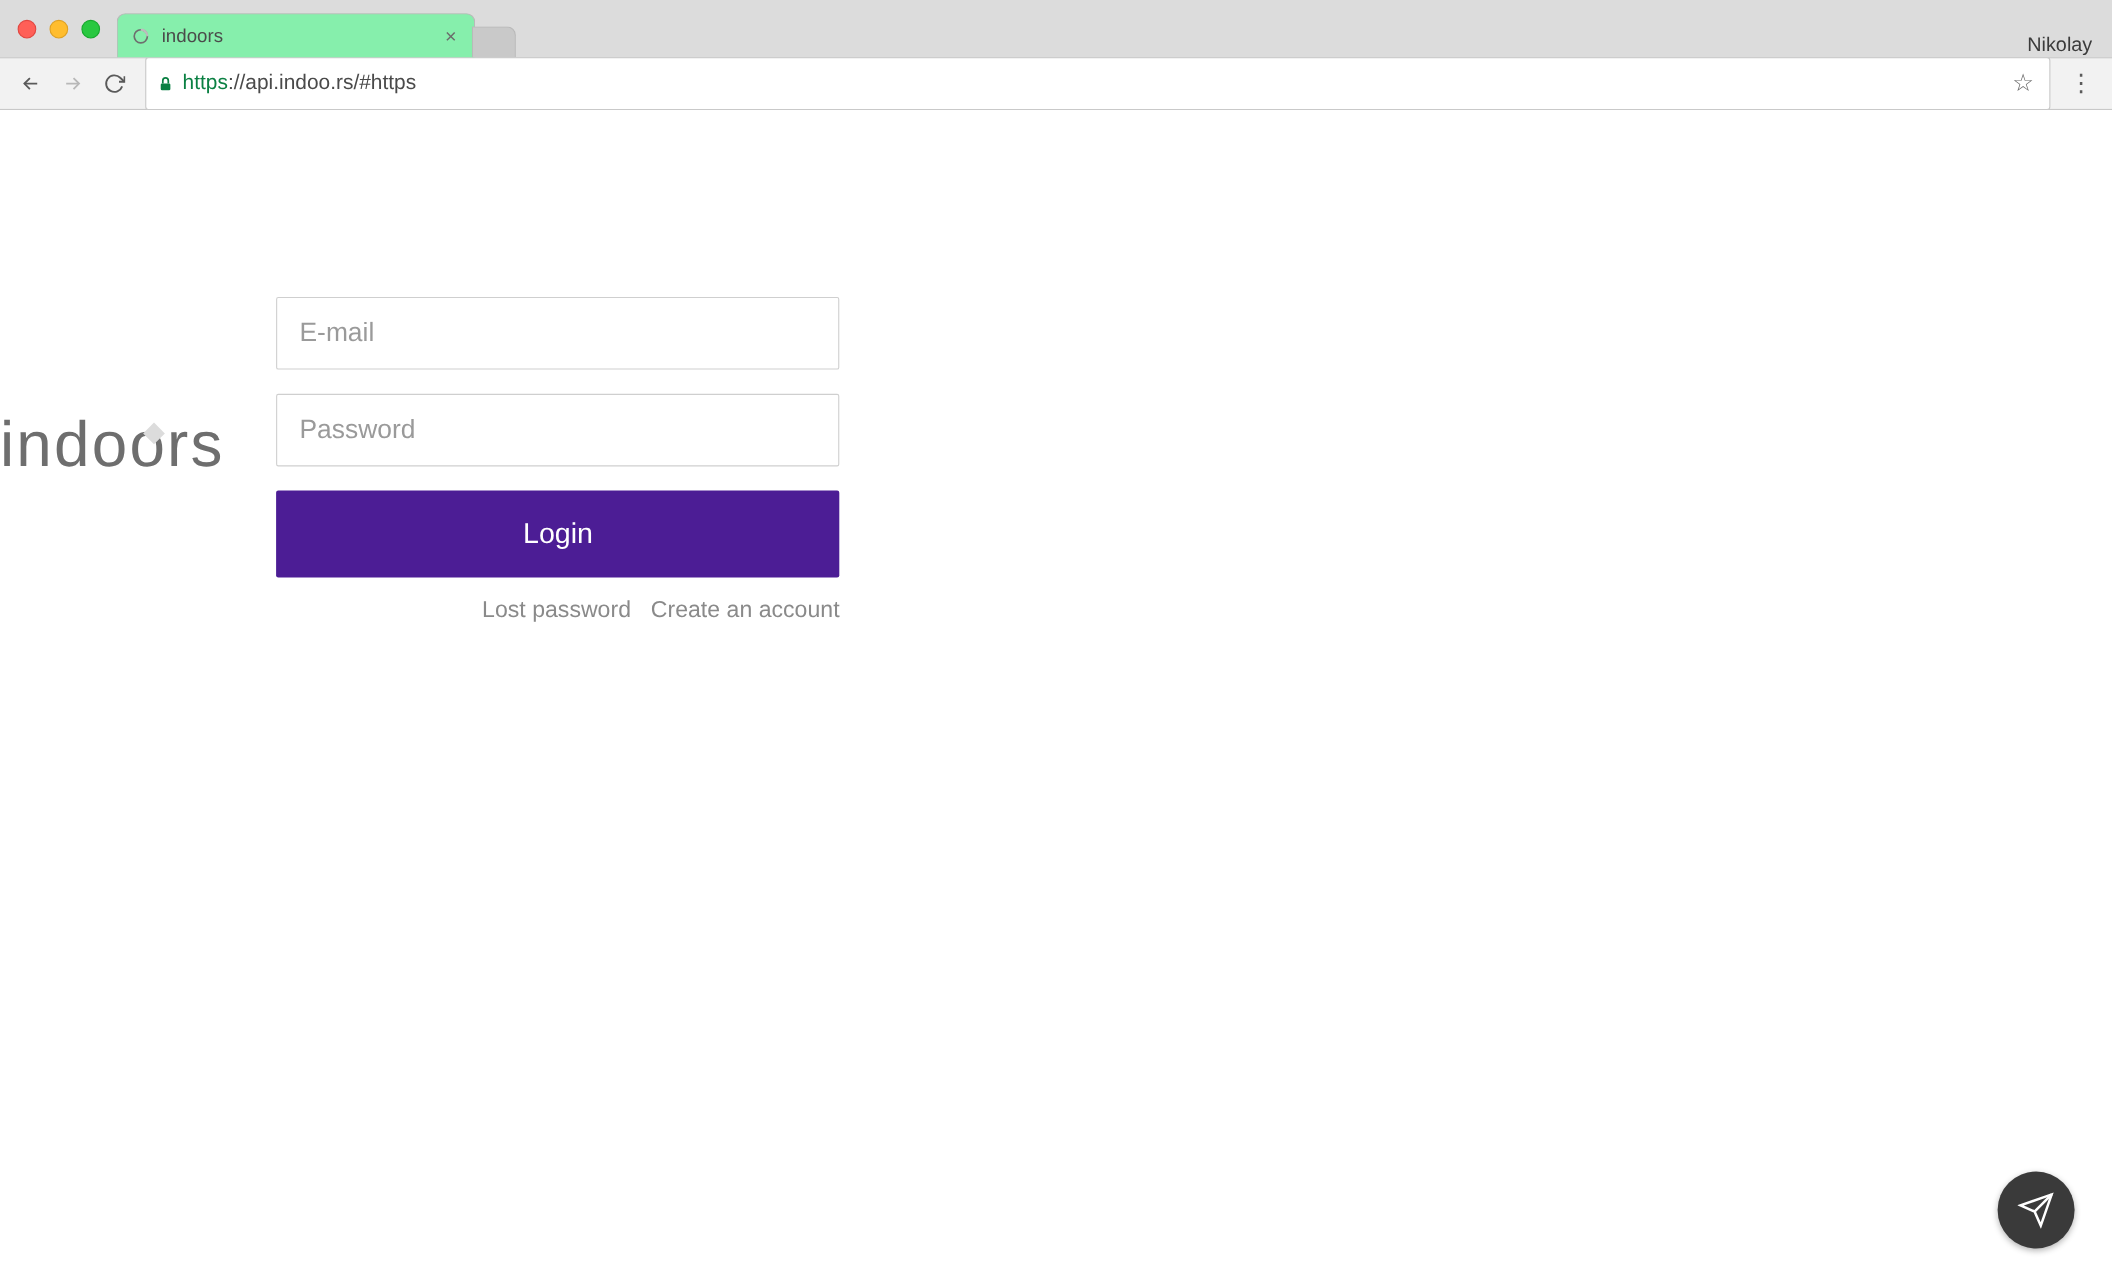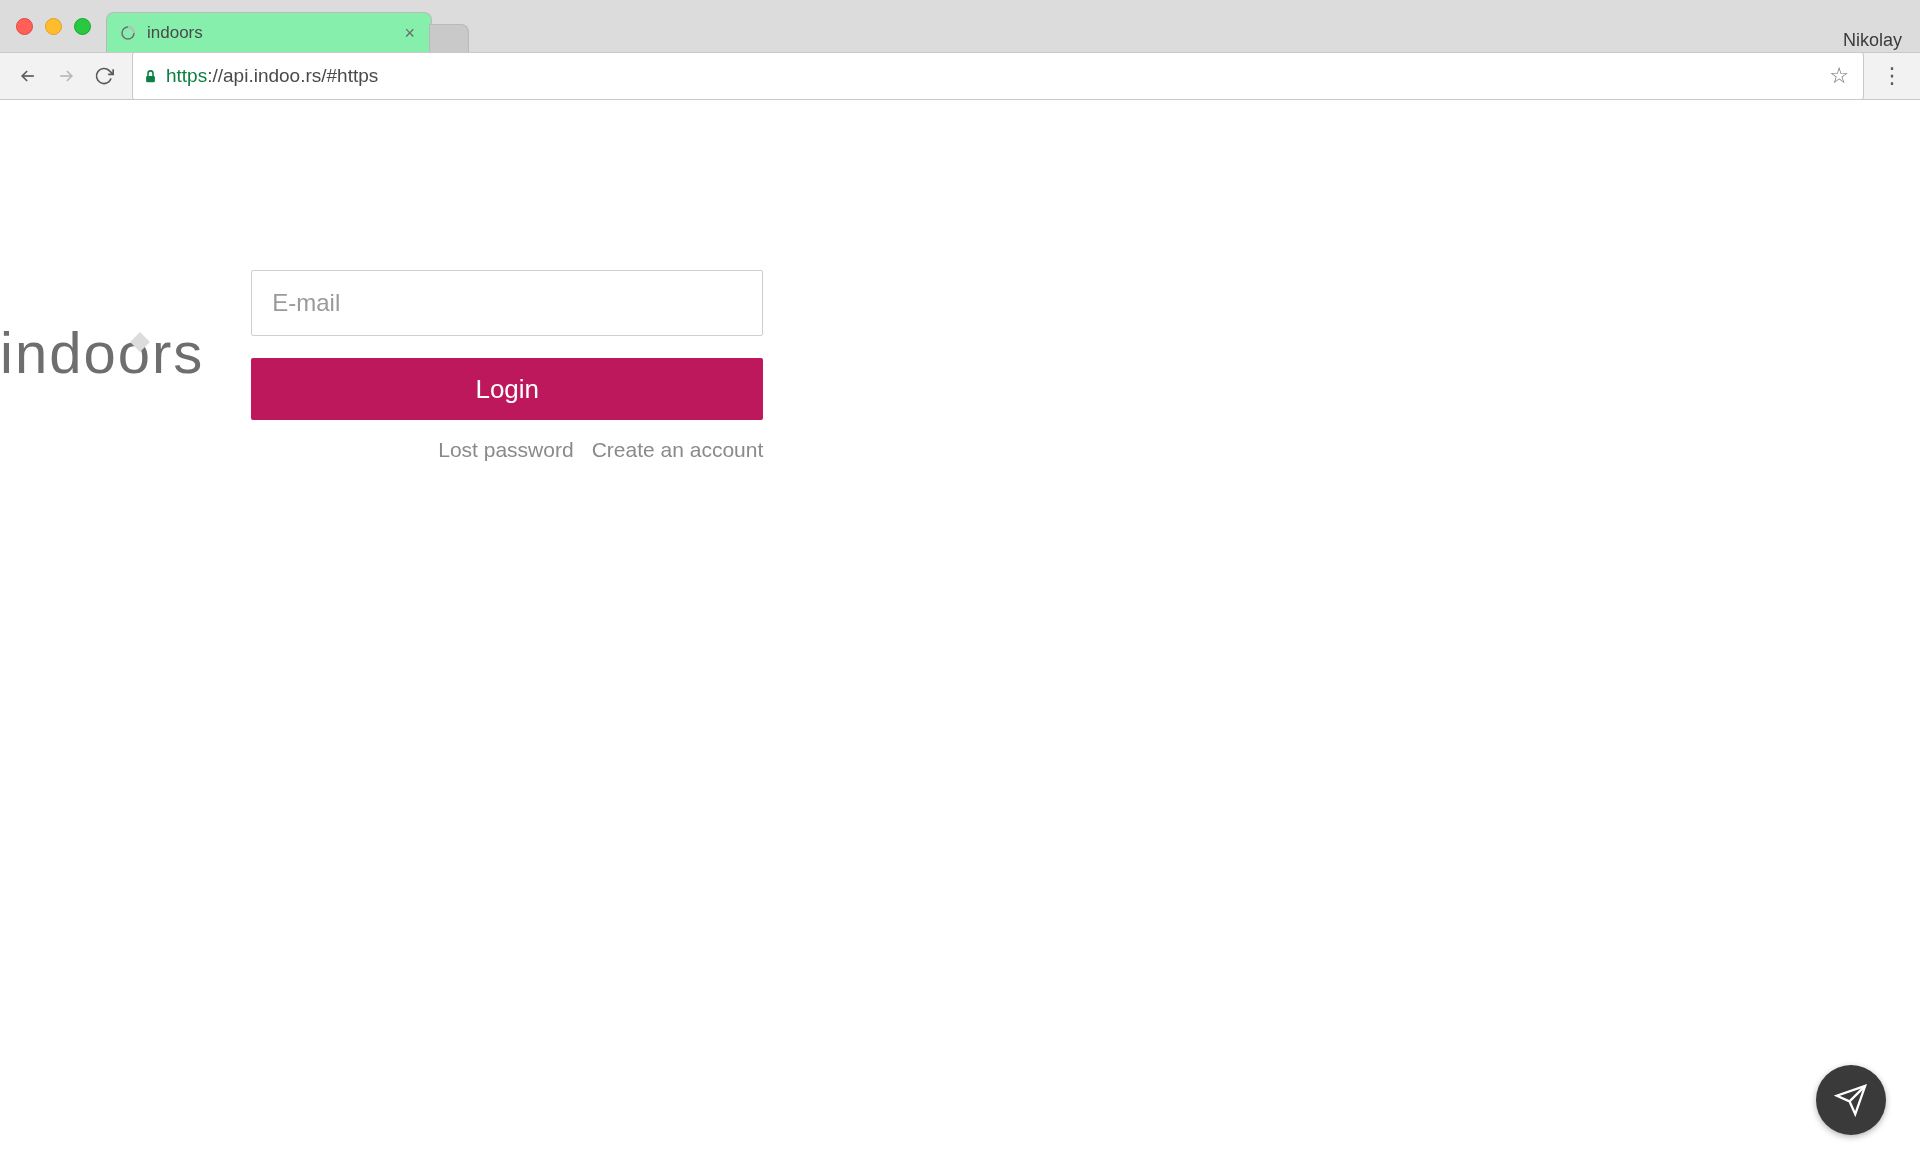--- a/index.html
+++ b/index.html
@@ -187,23 +187,23 @@
       border-radius: 2px;
       font-size: 24px;
       color: #333;
       padding: 0 20px;
       outline: none;
       font-weight: bold;
     }
     .text-input::placeholder { color: #9a9a9a; font-weight: 300; }
     .login-btn {
       width: 100%;
-      height: 62px;
+      height: 79px;
       border: none;
-      background: #be185d;
+      background: #4c1d95;
       color: #fff;
       font-size: 26px;
       font-weight: 300;
       border-radius: 2px;
       cursor: pointer;
     }
     .links-row {
       display: flex;
       justify-content: flex-end;
       gap: 18px;
@@ -297,20 +297,21 @@
 
 <div class="page">
   <div class="logo">
     <span>indo</span>
       <span class="o-special">o</span>
       <span>rs</span>
   </div>
 
   <form class="form">
     <input type="email" class="text-input" placeholder="E-mail" style="">
+    <input type="password" class="text-input" placeholder="Password" style="">
     <button type="button" class="login-btn">Login</button>
     <div class="links-row">
       <a>Lost password</a>
       <a>Create an account</a>
     </div>
   </form>
 </div>
 
 <div class="fab">
   <svg width="34" height="34" viewBox="0 0 24 24" fill="none" stroke="#ffffff" stroke-width="1.6">

